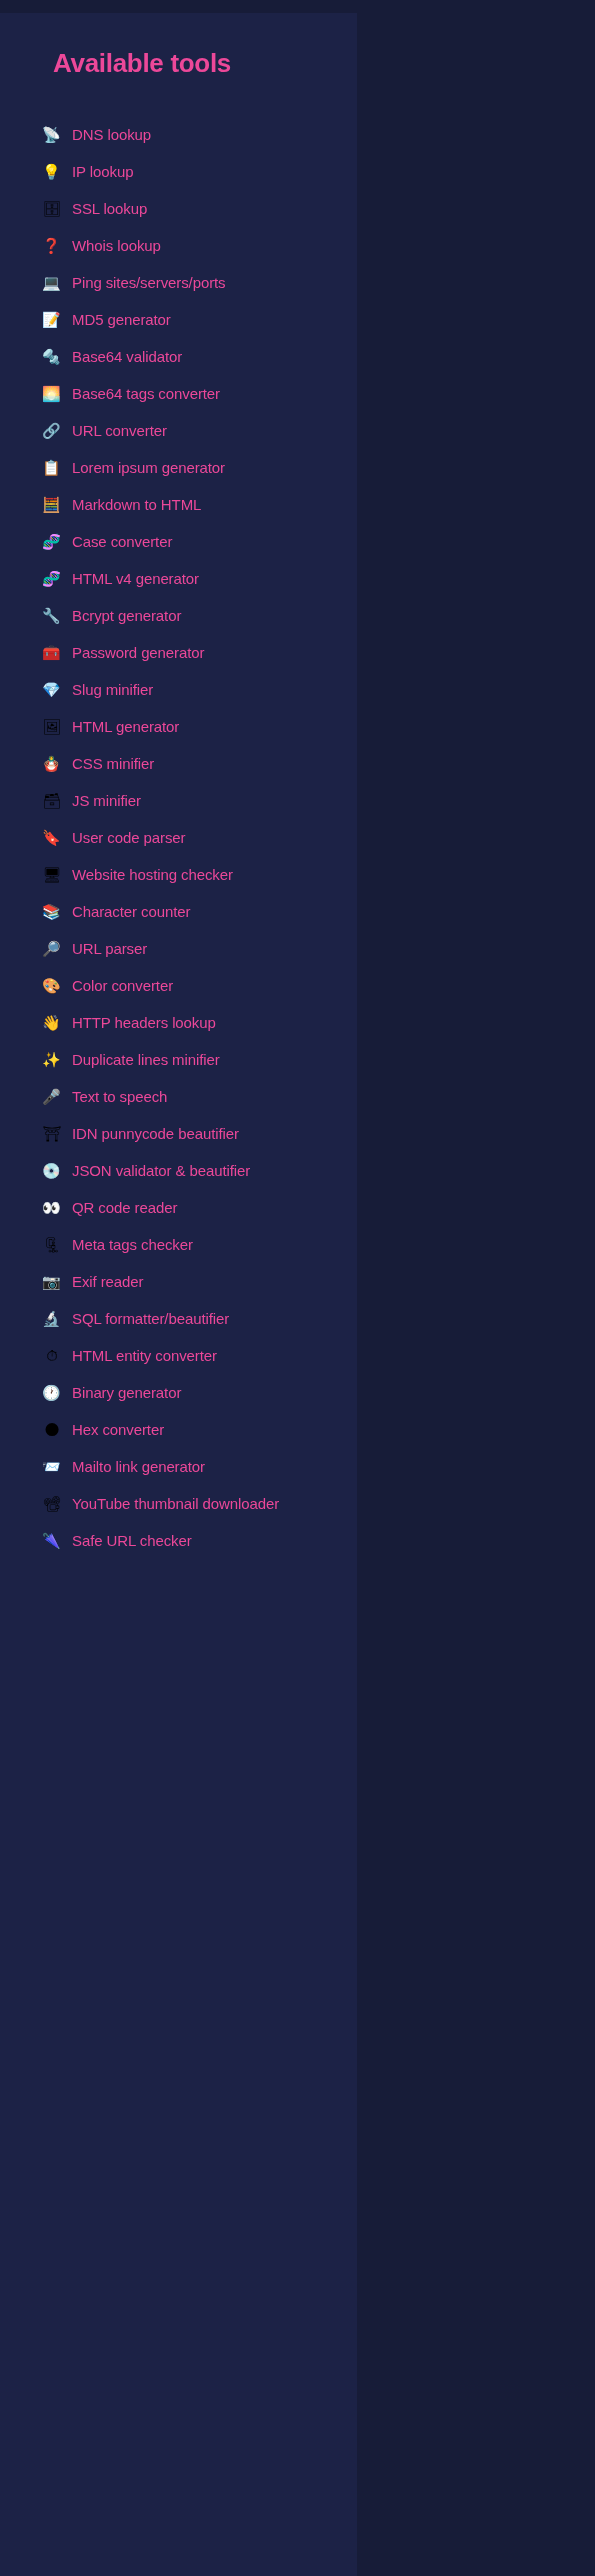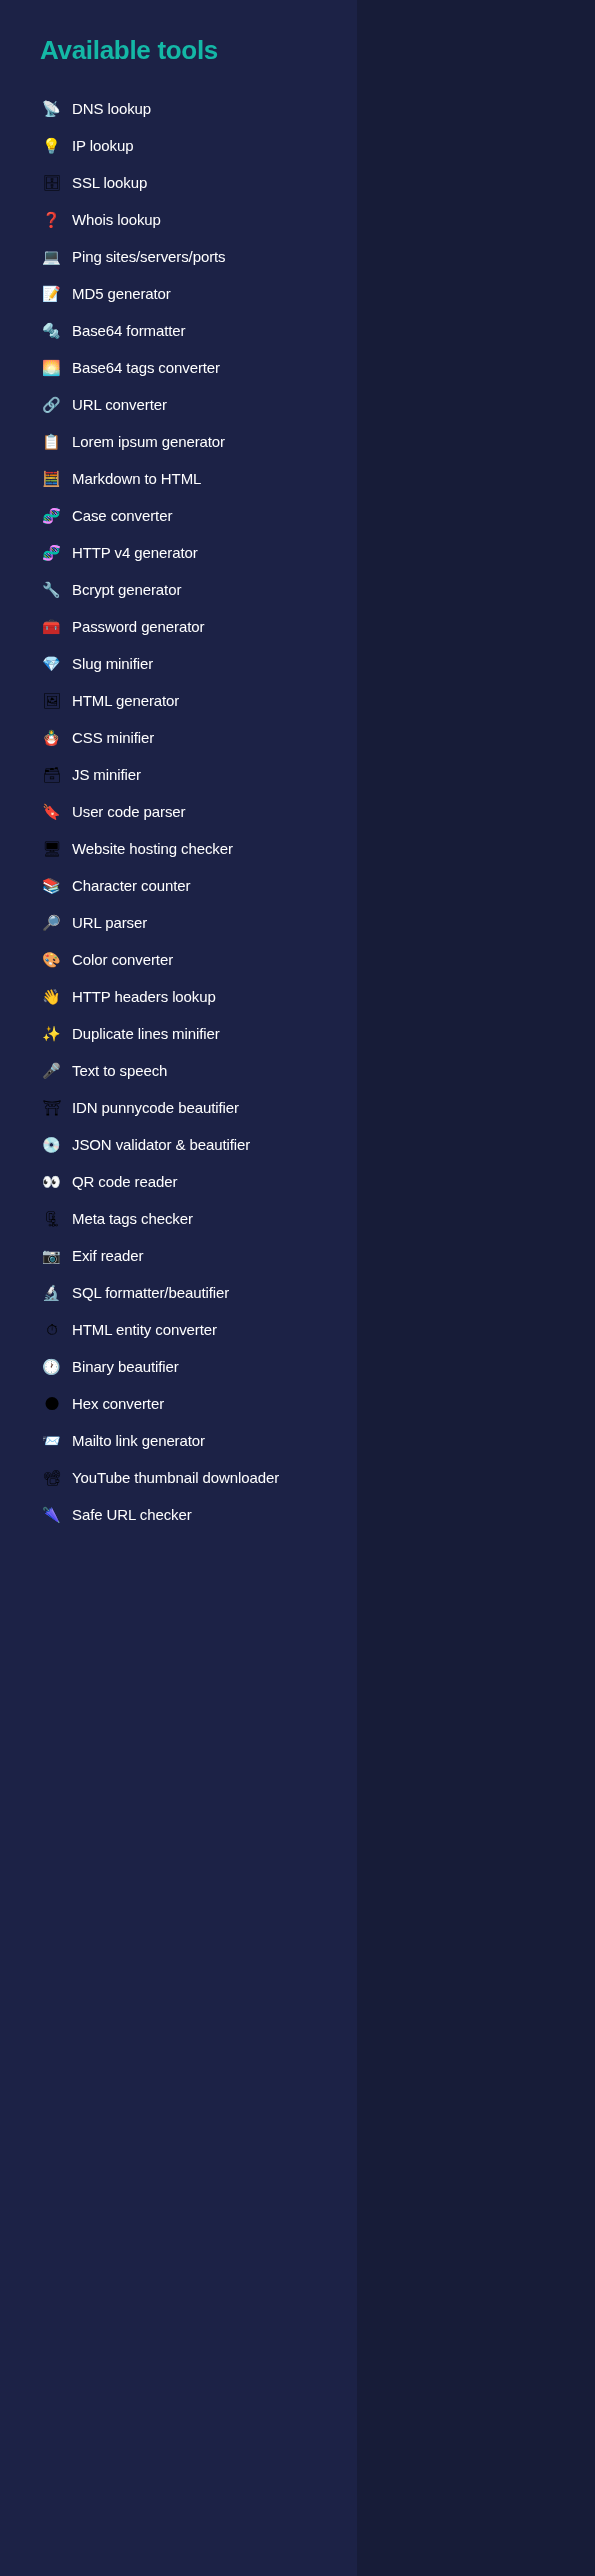--- a/index.html
+++ b/index.html
@@ -25,26 +25,26 @@
 
   .panel {
     width: 357px;
     min-height: 2576px;
     background: #1c2246;
     padding: 0 0 60px 0;
     position: relative;
   }
 
   .page-title {
-    color: #14b8a6;
+    color: #ec4899;
     font-size: 26px;
     font-weight: 700;
     letter-spacing: -0.3px;
     line-height: 1.1;
-    margin: 0;
+    margin: 13px;
     padding: 36px 4px 0 40px;
   }
 
   .tools-list {
     list-style: none;
     margin: 0;
     padding: 26px 0 0 0;
   }
 
   .tool-item {
@@ -62,21 +62,21 @@
     width: 20px;
     min-width: 20px;
     font-size: 15px;
     line-height: 1;
     text-align: center;
     display: inline-block;
     font-family: "DejaVu Sans", "Liberation Sans", sans-serif;
   }
 
   .tool-label {
-    color: #ffffff;
+    color: #ec4899;
     font-size: 15px;
     font-weight: 400;
     line-height: 1.2;
     letter-spacing: -0.1px;
   }
 </style>
 </head>
 <body>
 
 <div class="page">
@@ -105,21 +105,21 @@
         <li class="tool-item">
           <span class="tool-icon">💻</span>
           <span class="tool-label">Ping sites/servers/ports</span>
         </li>
         <li class="tool-item">
           <span class="tool-icon">📝</span>
           <span class="tool-label">MD5 generator</span>
         </li>
         <li class="tool-item">
           <span class="tool-icon">🔩</span>
-          <span class="tool-label">Base64 formatter</span>
+          <span class="tool-label">Base64 validator</span>
         </li>
         <li class="tool-item">
           <span class="tool-icon">🌅</span>
           <span class="tool-label">Base64 tags converter</span>
         </li>
         <li class="tool-item">
           <span class="tool-icon">🔗</span>
           <span class="tool-label">URL converter</span>
         </li>
         <li class="tool-item">
@@ -129,21 +129,21 @@
         <li class="tool-item">
           <span class="tool-icon">🧮</span>
           <span class="tool-label">Markdown to HTML</span>
         </li>
         <li class="tool-item">
           <span class="tool-icon">🧬</span>
           <span class="tool-label">Case converter</span>
         </li>
         <li class="tool-item">
           <span class="tool-icon">🧬</span>
-          <span class="tool-label">HTTP v4 generator</span>
+          <span class="tool-label">HTML v4 generator</span>
         </li>
         <li class="tool-item">
           <span class="tool-icon">🔧</span>
           <span class="tool-label">Bcrypt generator</span>
         </li>
         <li class="tool-item">
           <span class="tool-icon">🧰</span>
           <span class="tool-label">Password generator</span>
         </li>
         <li class="tool-item">
@@ -217,21 +217,21 @@
         <li class="tool-item">
           <span class="tool-icon">🔬</span>
           <span class="tool-label">SQL formatter/beautifier</span>
         </li>
         <li class="tool-item">
           <span class="tool-icon">⏱</span>
           <span class="tool-label">HTML entity converter</span>
         </li>
         <li class="tool-item">
           <span class="tool-icon">🕐</span>
-          <span class="tool-label">Binary beautifier</span>
+          <span class="tool-label">Binary generator</span>
         </li>
         <li class="tool-item">
           <span class="tool-icon">🌑</span>
           <span class="tool-label">Hex converter</span>
         </li>
         <li class="tool-item">
           <span class="tool-icon">📨</span>
           <span class="tool-label">Mailto link generator</span>
         </li>
         <li class="tool-item">

